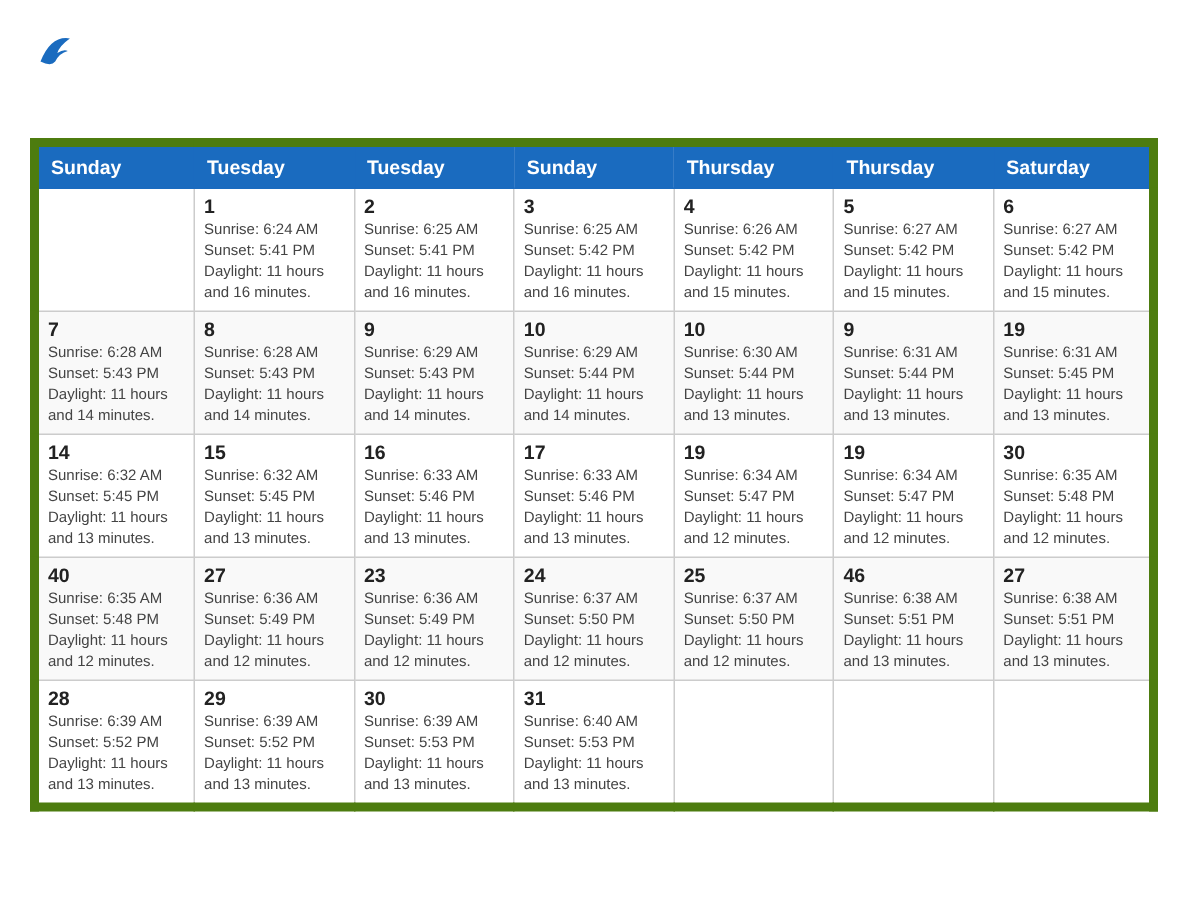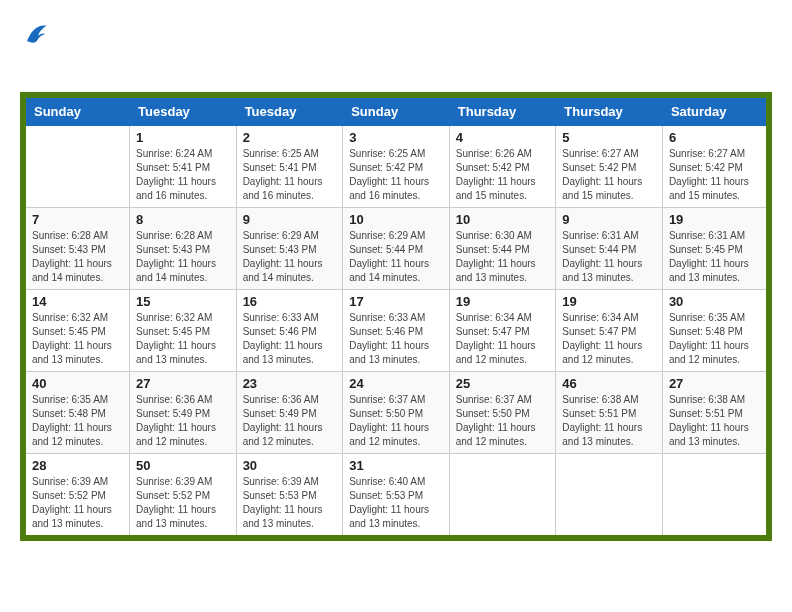--- a/index.html
+++ b/index.html
@@ -237,21 +237,21 @@
           <span class="day-num">27</span>
           <div class="day-info">Sunrise: 6:38 AM<br>Sunset: 5:51 PM<br>Daylight: 11 hours and 13 minutes.</div>
         </td>
       </tr>
       <tr>
         <td>
           <span class="day-num">28</span>
           <div class="day-info">Sunrise: 6:39 AM<br>Sunset: 5:52 PM<br>Daylight: 11 hours and 13 minutes.</div>
         </td>
         <td>
-          <span class="day-num">50</span>
+          <span class="day-num">29</span>
           <div class="day-info">Sunrise: 6:39 AM<br>Sunset: 5:52 PM<br>Daylight: 11 hours and 13 minutes.</div>
         </td>
         <td>
           <span class="day-num">30</span>
           <div class="day-info">Sunrise: 6:39 AM<br>Sunset: 5:53 PM<br>Daylight: 11 hours and 13 minutes.</div>
         </td>
         <td>
           <span class="day-num">31</span>
           <div class="day-info">Sunrise: 6:40 AM<br>Sunset: 5:53 PM<br>Daylight: 11 hours and 13 minutes.</div>
         </td>

